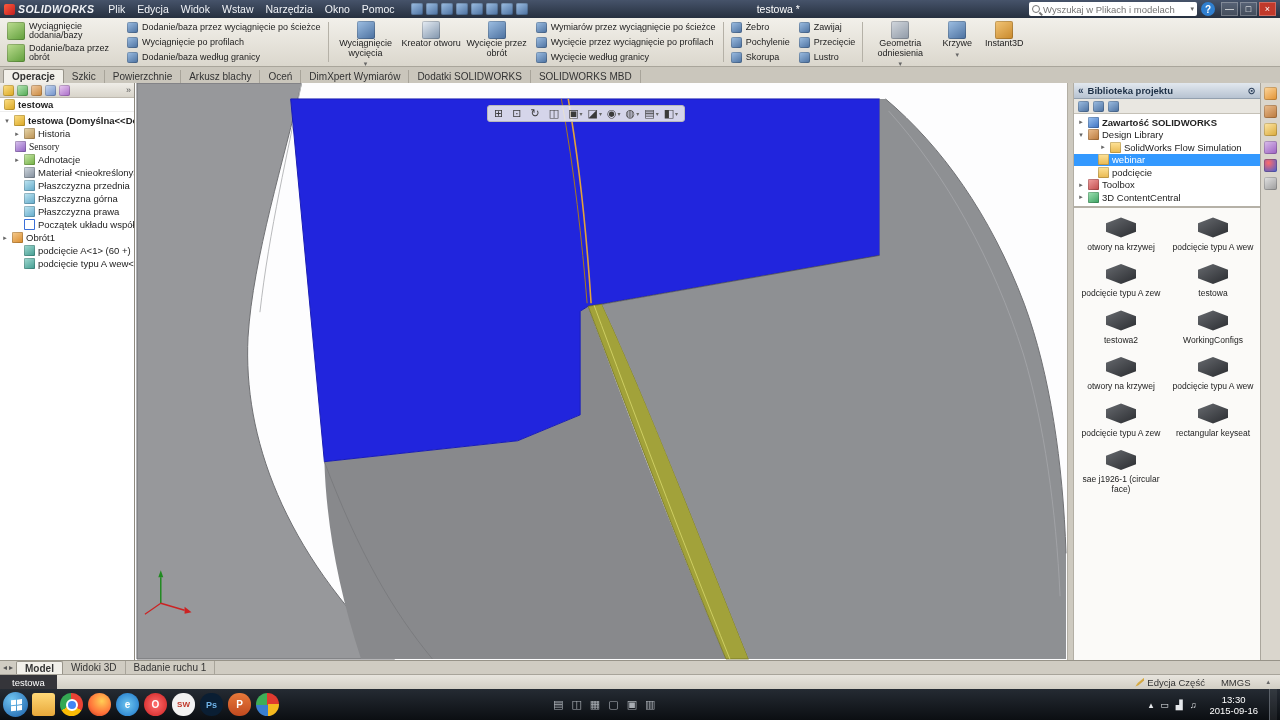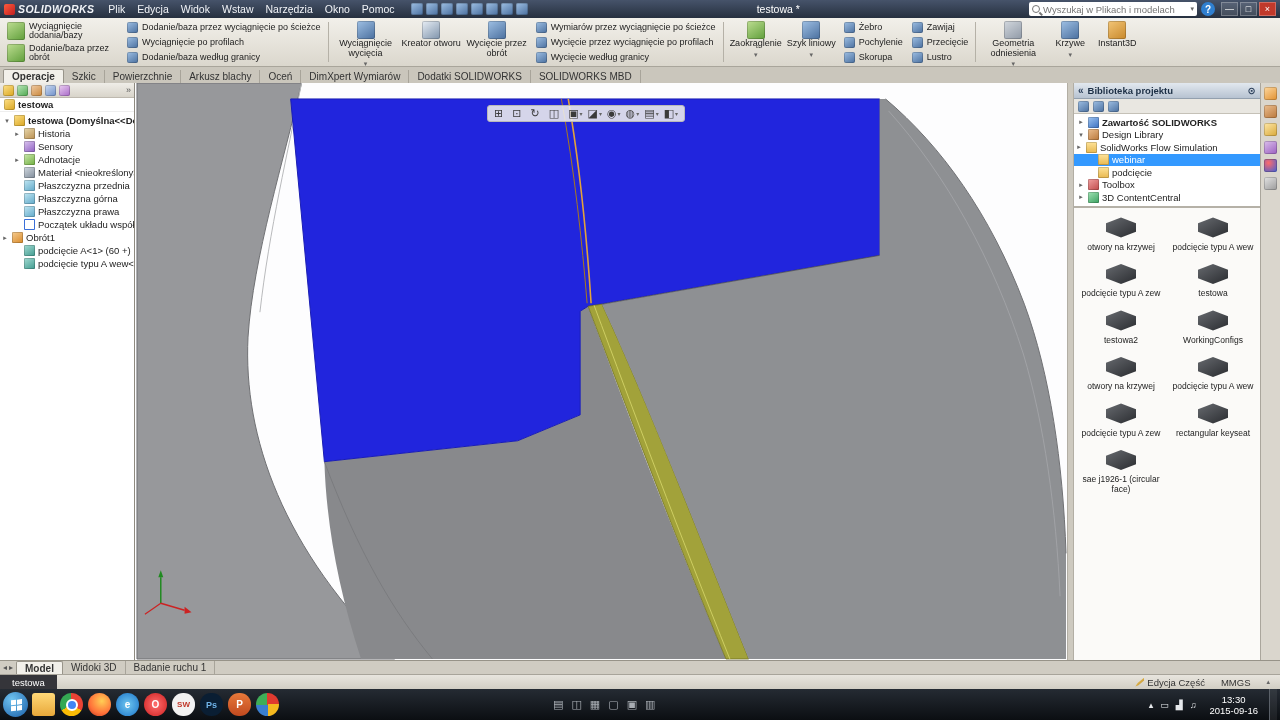--- a/index.html
+++ b/index.html
@@ -261,33 +261,20 @@
     <span class="ic js-icon ic-lofted-cut"></span>
     <span class="lbl">Wycięcie przez wyciągnięcie po profilach</span>
   </div>
 
   <div class="menu-stack-item">
     <span class="ic js-icon ic-boundary-cut"></span>
     <span class="lbl">Wycięcie według granicy</span>
   </div>
 </div>
     <div class="sep"></div>
-    <div class="rib-row">
-  <div class="big-btn">
-    <span class="ic js-icon ic-fillet"></span>
-    <span class="lbl">Zaokrąglenie</span>
-    <span class="js-dd dd">▾</span>
-  </div>
-
-  <div class="big-btn">
-    <span class="ic js-icon ic-linear-pattern"></span>
-    <span class="lbl">Szyk liniowy</span>
-    <span class="js-dd dd">▾</span>
-  </div>
-</div>
     <div class="rib-col">
   <div class="menu-stack-item">
     <span class="ic js-icon ic-rib"></span>
     <span class="lbl">Żebro</span>
   </div>
 
   <div class="menu-stack-item">
     <span class="ic js-icon ic-draft"></span>
     <span class="lbl">Pochylenie</span>
   </div>
@@ -380,21 +367,21 @@
     <span class="ic js-icon ic-part"></span>
     <span class="lbl">testowa (Domyślna&lt;&lt;Domyślna</span>
   </div>
 
   <div class="tree-item" style="padding-left: 13px;">
     <span class="js-exp exp">▸</span>
     <span class="ic js-icon ic-history"></span>
     <span class="lbl">Historia</span>
   </div>
 
-  <div class="tree-item" style="padding-left: 13px;">
+  <div class="tree-item" style="padding-left: 4px; font-family: Liberation Serif, serif;">
     <span class="js-exp exp"></span>
     <span class="ic js-icon ic-sensors"></span>
     <span class="lbl">Sensory</span>
   </div>
 
   <div class="tree-item" style="padding-left: 13px;">
     <span class="js-exp exp">▸</span>
     <span class="ic js-icon ic-annotations"></span>
     <span class="lbl">Adnotacje</span>
   </div>
@@ -546,21 +533,21 @@
     <span class="ic js-icon ic-solidworks-content"></span>
     <span class="lbl">Zawartość SOLIDWORKS</span>
   </div>
 
   <div class="tree-item">
     <span class="js-exp exp">▾</span>
     <span class="ic js-icon ic-design-library"></span>
     <span class="lbl">Design Library</span>
   </div>
 
-  <div class="tree-item" style="padding-left: 1px;">
+  <div class="tree-item" style="padding-left: 25px;">
     <span class="js-exp exp">▸</span>
     <span class="ic js-icon ic-folder"></span>
     <span class="lbl">SolidWorks Flow Simulation</span>
   </div>
 
   <div class="tree-item selected" style="padding-left: 13px;">
     <span class="js-exp exp"></span>
     <span class="ic js-icon ic-folder"></span>
     <span class="lbl">webinar</span>
   </div>

